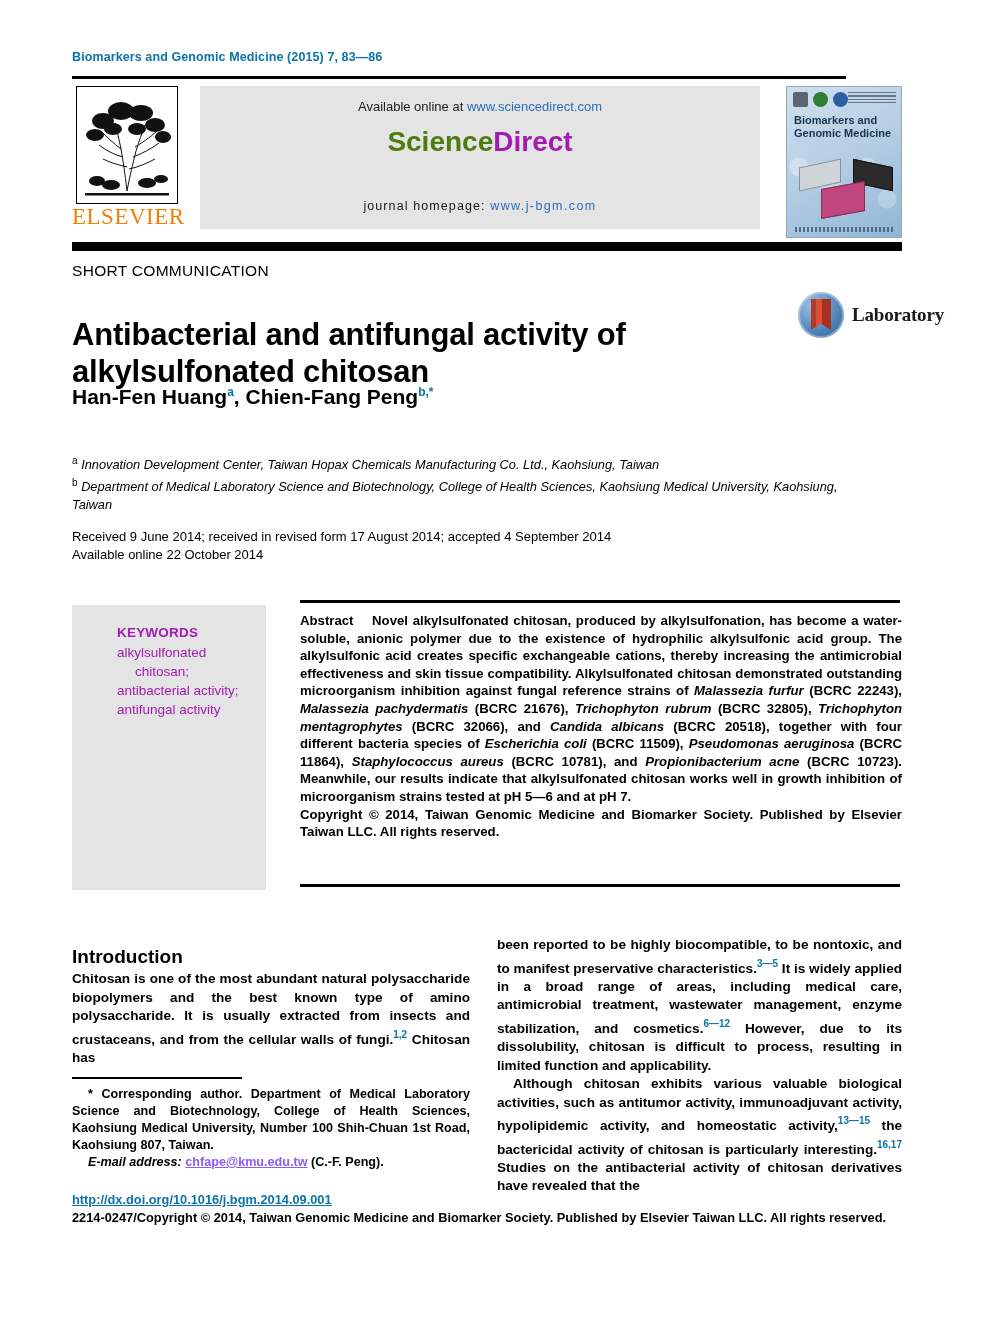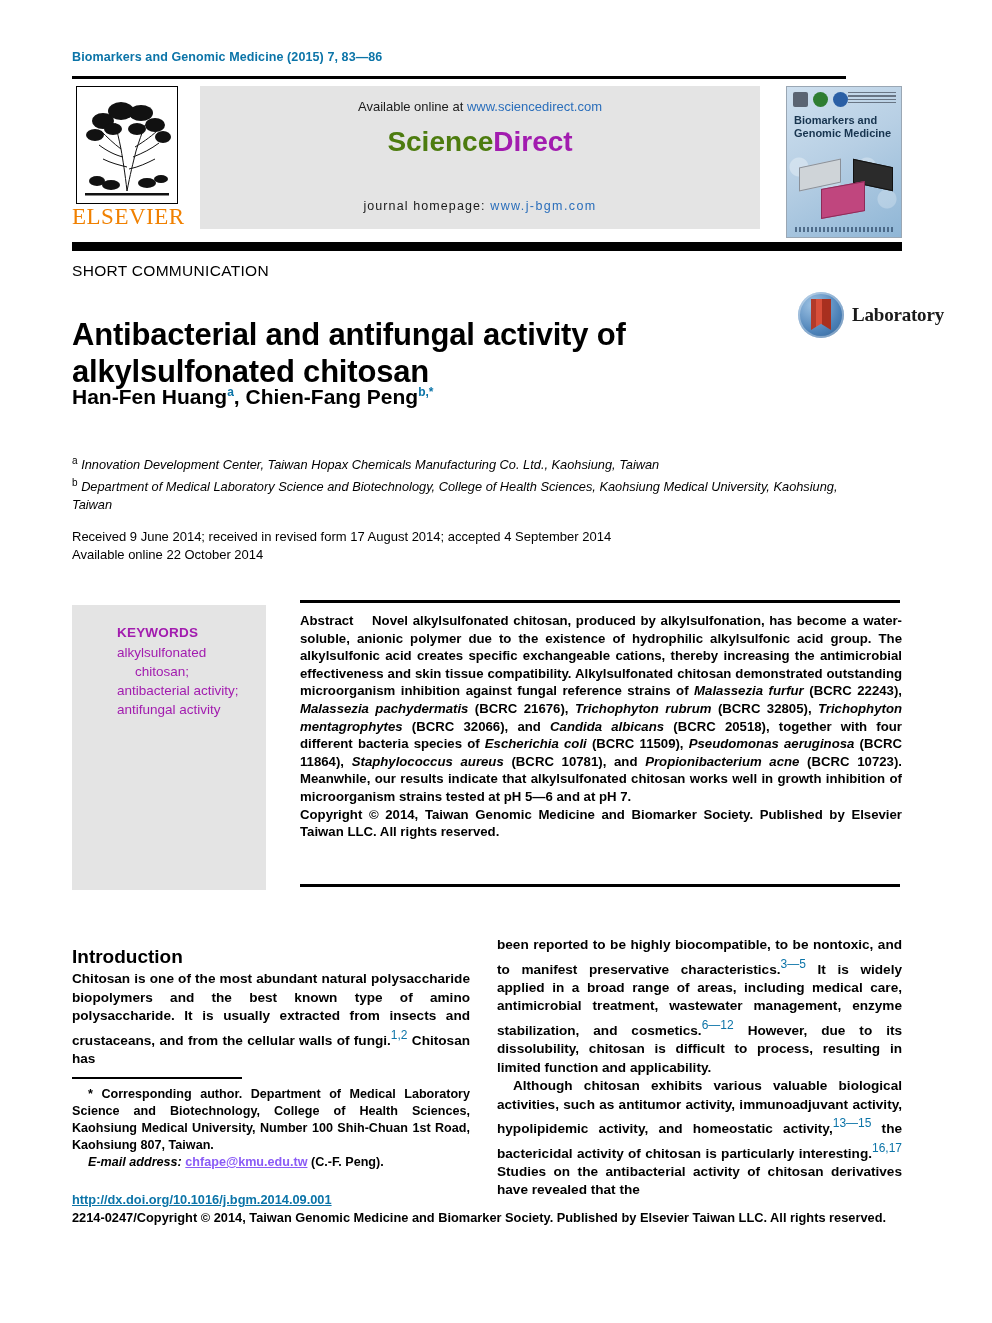--- a/index.html
+++ b/index.html
@@ -306,21 +306,21 @@
     left: 497px;
     top: 936px;
     width: 405px;
     font-size: 13.6px;
     line-height: 18.6px;
     text-align: justify;
     font-weight: bold;
   }
   .col-right p { margin: 0; }
   .col-right p + p { text-indent: 16px; }
-  .ref { color: #0b74a8; font-size: 12px; vertical-align: super; font-weight:normal;}
+  .ref { color: #0b74a8; font-size: 10px; vertical-align: super; font-weight:bold;}
 
   
   .fn-rule {
     position:absolute; left:72px; top:1077px; width:170px; height:2px; background:#000;
   }
   .footnote {
     position: absolute;
     left: 72px;
     top: 1086px;
     width: 398px;

